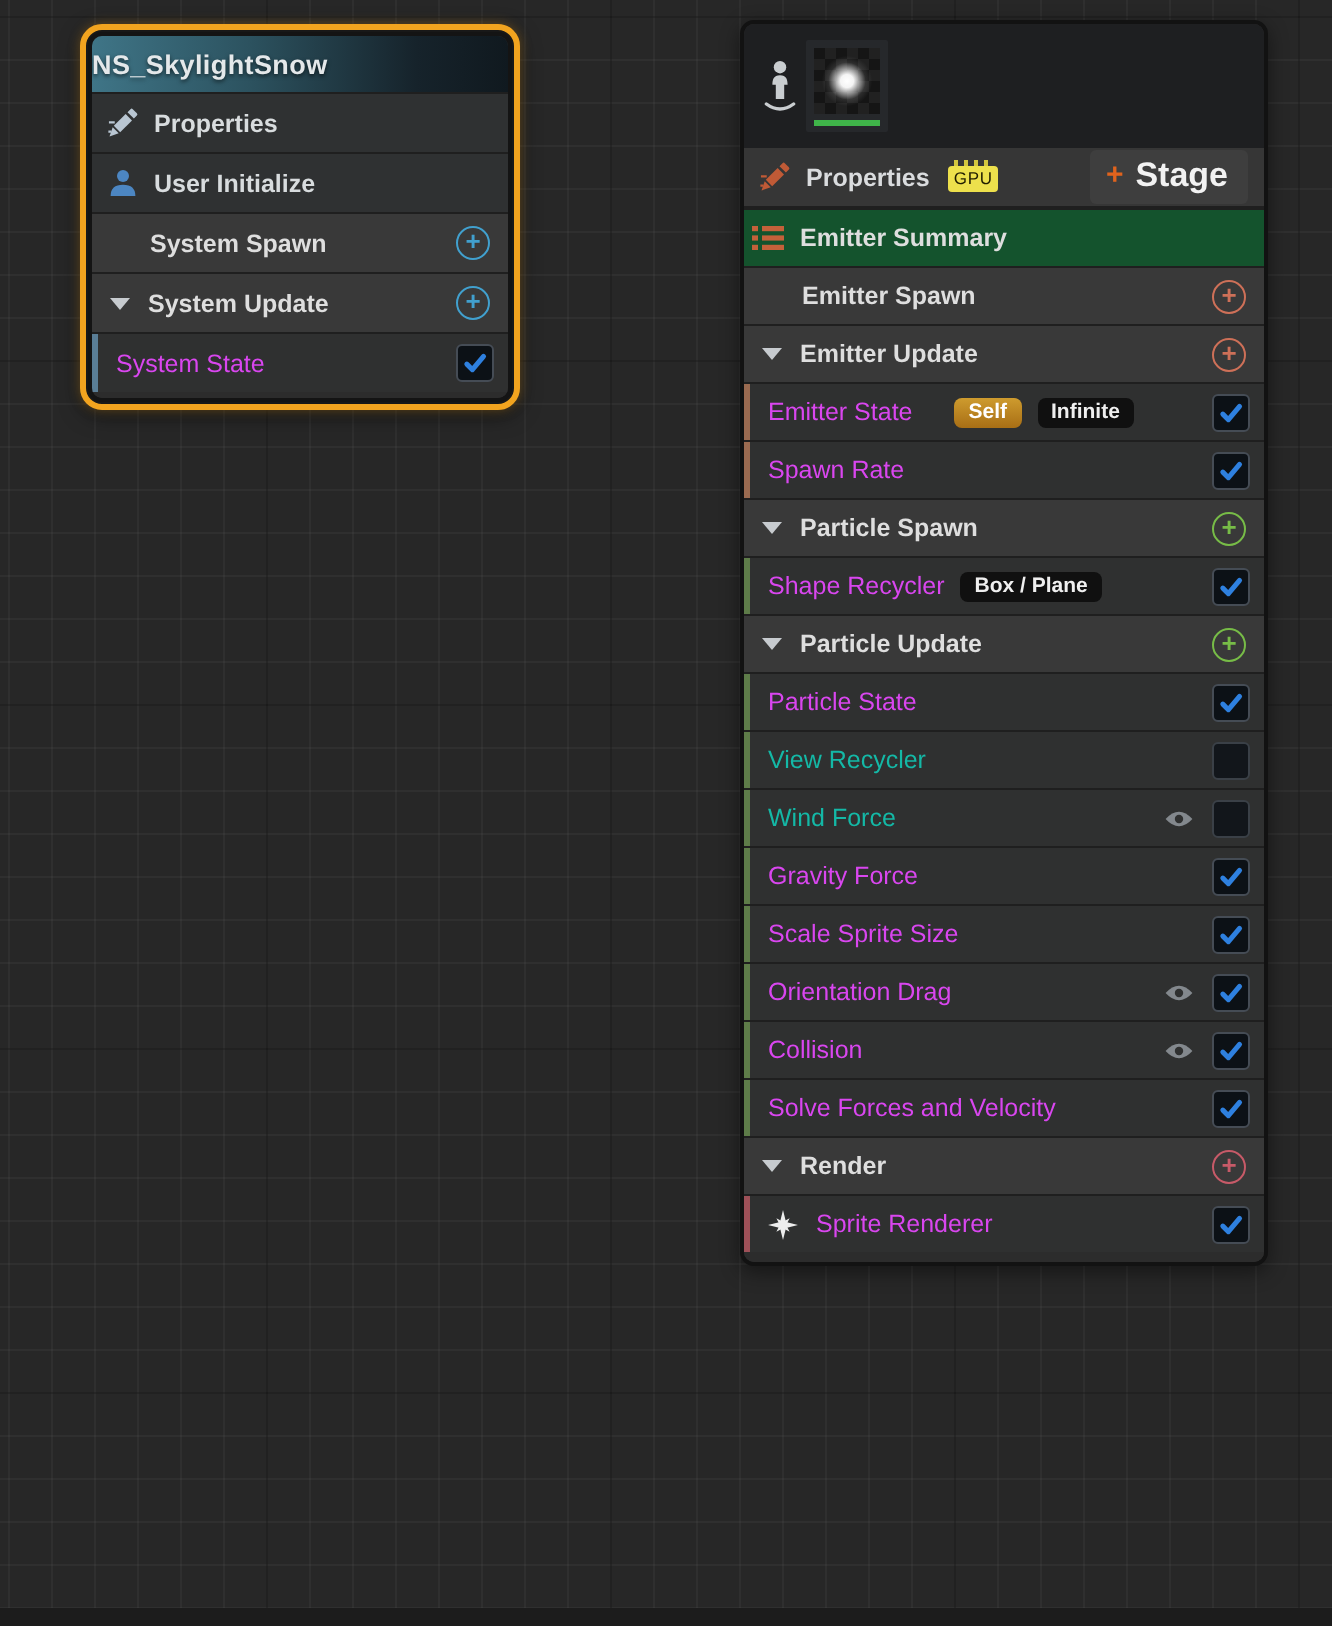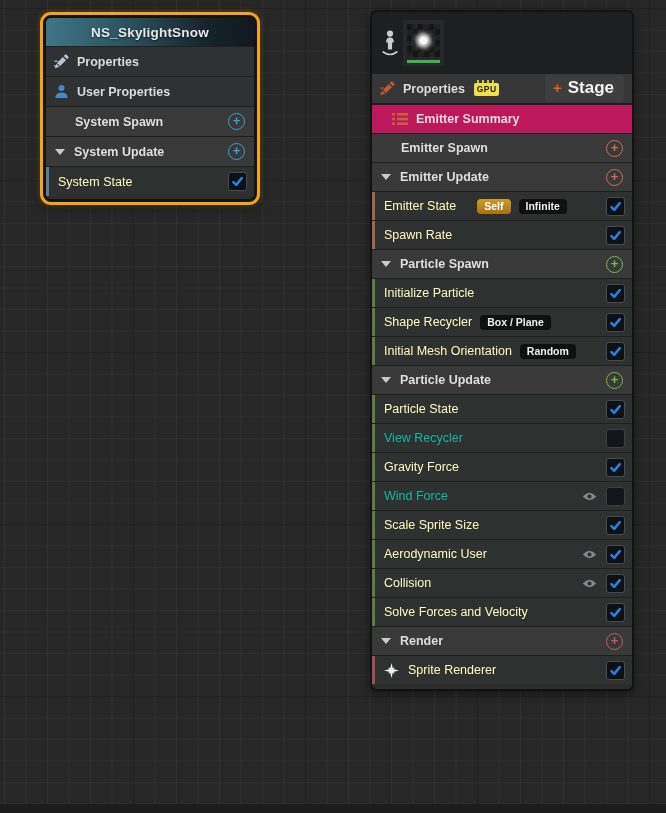--- a/index.html
+++ b/index.html
@@ -21,21 +21,21 @@
 
   
   .node { position:absolute; }
   .node-frame { border:2px solid #121212; border-radius:7px; overflow:hidden; background:#2e2e2e; box-shadow: 0 3px 10px rgba(0,0,0,.45); }
 
   
   .sel-ring { border:3px solid #F2A41F; border-radius:11px; padding:1px; background:#181818; box-shadow: 0 0 6px rgba(242,164,31,.35), 0 3px 10px rgba(0,0,0,.5); }
   .sys-frame { border:2px solid #141414; border-radius:7px; overflow:hidden; background:#2c2c2c; width:212px; }
 
   .sys-header {
-    height:28px; display:flex; align-items:center; justify-content:center;
+    height:28px; display:flex; align-items:center; justify-content:flex-start;
     background: linear-gradient(90deg, #3F7587 0%, #2C525F 38%, #16232B 78%, #10191f 100%);
   }
   .sys-header .title { font-size:13.5px; font-weight:700; color:#E4E8EA; letter-spacing:.2px; text-shadow:0 1px 2px rgba(0,0,0,.6); }
 
   .emitter-header {
     height:35px; display:flex; align-items:center; padding:0 10px;
     background: linear-gradient(90deg, #8E4D20 0%, #5A3A24 35%, #272120 75%, #201c1a 100%);
   }
   .emitter-header .title { font-size:13.5px; font-weight:700; color:#EDEDED; margin-left:12px; text-shadow:0 1px 2px rgba(0,0,0,.6); }
 
@@ -46,37 +46,37 @@
     width:33px; height:33px;
     background-image:
       radial-gradient(circle at 50% 50%, #ffffff 0%, #f4f4f4 14%, rgba(238,238,238,.6) 26%, rgba(190,190,190,.14) 40%, rgba(0,0,0,0) 54%),
       repeating-conic-gradient(#212121 0% 25%, #151515 25% 50%);
     background-size: auto, 11px 11px;
   }
   .mat-bar { width:33px; height:3px; margin-top:3px; }
 
   .props-row { height:30px; background:#363636; display:flex; align-items:center; padding:0 8px; border-bottom:1px solid #1F1F1F; }
   .props-row .lbl { font-size:12.5px; font-weight:700; color:#DADCDE; margin-left:8px; }
-  .gpu-chip { position:relative; margin-left:9px; margin-top:2px; background:#EDE04C; color:#201d00; font-size:8.5px; font-weight:700; padding:1px 3px 2px; border-radius:2px; letter-spacing:.4px; }
+  .gpu-chip { position:relative; margin-left:9px; margin-top:2px; background:#EDE04C; color:#201d00; font-size:8.5px; font-weight:400; padding:1px 3px 2px; border-radius:2px; letter-spacing:.4px; }
   .gpu-chip::before { content:""; position:absolute; top:-3px; left:3px; right:3px; height:3px;
     background: repeating-linear-gradient(90deg, #d3c63e 0 2px, transparent 2px 5px); }
   .stage-btn { margin-left:auto; display:flex; align-items:center; gap:6px; background:#3E3E3E; border-radius:3px; padding:3px 10px 4px 8px; cursor:pointer; }
   .stage-plus { color:#E0631D; font-weight:700; font-size:15px; line-height:12px; }
   .stage-lbl { color:#F2F2F2; font-weight:700; font-size:17px; }
 
   
   .srow { position:relative; display:flex; align-items:center; border-top:1px solid #1F1F1F; padding-right:7px; }
   .emitter-rows .srow { height:29px; }
   .system-rows .srow { height:30px; }
   .srow.section { background:#393939; padding-left:9px; }
   .srow.module  { background:#2F3030; padding-left:12px; }
   .srow.tool    { background:#2F3132; padding-left:8px; }
-  .srow.summary { background:#be185d; padding-left:20px; }
-
-  .lbl { font-size:12.5px; color:#fef9c3; white-space:nowrap; }
+  .srow.summary { background:#14532d; padding-left:4px; }
+
+  .lbl { font-size:12.5px; color:#d946ef; white-space:nowrap; }
   .section .lbl, .summary .lbl { font-weight:700; color:#DEDEDE; }
   .tool .lbl { font-weight:700; color:#D8DCDE; margin-left:8px; }
   .summary .lbl { margin-left:8px; }
   .srow.disabled .lbl { color:#14b8a6; }
 
   .tri { width:0; height:0; border-left:5.5px solid transparent; border-right:5.5px solid transparent; border-top:6.5px solid #C7CBCF; margin-right:9px; cursor:pointer; }
   .tri-ph { width:11px; margin-right:9px; }
   .flex { flex:1; }
   .accent { position:absolute; left:0; top:0; bottom:0; width:3px; }
 
@@ -118,21 +118,21 @@
               <span class="lbl">Properties</span>
               <span class="flex"></span>
             </div>
             <div class="srow tool">
               <span class="iconwrap">
                 <svg width="15" height="15" viewBox="0 0 15 15">
       <circle cx="7.5" cy="4" r="3" fill="#4C86C2"></circle>
       <path d="M1.3 14 Q1.3 8.4 7.5 8.4 Q13.7 8.4 13.7 14 Z" fill="#4C86C2"></path>
                 </svg>
               </span>
-              <span class="lbl">User Properties</span>
+              <span class="lbl">User Initialize</span>
               <span class="flex"></span>
             </div>
             <div class="srow section">
               <span class="tri-ph"></span>
               <span class="lbl">System Spawn</span>
               <span class="flex"></span>
               <span class="plus" style="border-color: rgb(65, 160, 206); color: rgb(65, 160, 206);">
                 <span>+</span>
               </span>
             </div>
@@ -250,50 +250,29 @@
           <div class="srow section">
             <span class="tri"></span>
             <span class="lbl">Particle Spawn</span>
             <span class="flex"></span>
             <span class="plus" style="border-color: rgb(119, 188, 71); color: rgb(119, 188, 71);">
               <span>+</span>
             </span>
           </div>
           <div class="srow module">
             <span class="accent" style="background: rgb(94, 124, 73);"></span>
-            <span class="lbl">Initialize Particle</span>
-            <span class="flex"></span>
-            <span class="cb">
-              <svg width="13" height="13" viewBox="0 0 14 14">
-      <path d="M2.6 7.6 L5.6 10.6 L11.6 3.4" fill="none" stroke="#2E80DF" stroke-width="2.7" stroke-linecap="round" stroke-linejoin="round"></path>
-              </svg>
-            </span>
-          </div>
-          <div class="srow module">
-            <span class="accent" style="background: rgb(94, 124, 73);"></span>
             <span class="lbl">Shape Recycler</span>
             <span class="badge">Box / Plane</span>
             <span class="flex"></span>
             <span class="cb">
               <svg width="13" height="13" viewBox="0 0 14 14">
       <path d="M2.6 7.6 L5.6 10.6 L11.6 3.4" fill="none" stroke="#2E80DF" stroke-width="2.7" stroke-linecap="round" stroke-linejoin="round"></path>
               </svg>
             </span>
           </div>
-          <div class="srow module">
-            <span class="accent" style="background: rgb(94, 124, 73);"></span>
-            <span class="lbl">Initial Mesh Orientation</span>
-            <span class="badge">Random</span>
-            <span class="flex"></span>
-            <span class="cb">
-              <svg width="13" height="13" viewBox="0 0 14 14">
-      <path d="M2.6 7.6 L5.6 10.6 L11.6 3.4" fill="none" stroke="#2E80DF" stroke-width="2.7" stroke-linecap="round" stroke-linejoin="round"></path>
-              </svg>
-            </span>
-          </div>
           <div class="srow section">
             <span class="tri"></span>
             <span class="lbl">Particle Update</span>
             <span class="flex"></span>
             <span class="plus" style="border-color: rgb(119, 188, 71); color: rgb(119, 188, 71);">
               <span>+</span>
             </span>
           </div>
           <div class="srow module">
             <span class="accent" style="background: rgb(94, 124, 73);"></span>
@@ -303,56 +282,56 @@
               <svg width="13" height="13" viewBox="0 0 14 14">
       <path d="M2.6 7.6 L5.6 10.6 L11.6 3.4" fill="none" stroke="#2E80DF" stroke-width="2.7" stroke-linecap="round" stroke-linejoin="round"></path>
               </svg>
             </span>
           </div>
           <div class="srow module disabled">
             <span class="accent" style="background: rgb(94, 124, 73);"></span>
             <span class="lbl">View Recycler</span>
             <span class="flex"></span>
             <span class="cb unchecked"></span>
-          </div>
-          <div class="srow module">
-            <span class="accent" style="background: rgb(94, 124, 73);"></span>
-            <span class="lbl">Gravity Force</span>
-            <span class="flex"></span>
-            <span class="cb">
-              <svg width="13" height="13" viewBox="0 0 14 14">
-      <path d="M2.6 7.6 L5.6 10.6 L11.6 3.4" fill="none" stroke="#2E80DF" stroke-width="2.7" stroke-linecap="round" stroke-linejoin="round"></path>
-              </svg>
-            </span>
           </div>
           <div class="srow module disabled">
             <span class="accent" style="background: rgb(94, 124, 73);"></span>
             <span class="lbl">Wind Force</span>
             <span class="flex"></span>
             <span class="eyewrap">
               <svg width="15" height="11" viewBox="0 0 15 11">
       <path d="M.8 5.5 Q7.5 -1.8 14.2 5.5 Q7.5 12.8 .8 5.5 Z" fill="#83888D"></path>
       <circle cx="7.5" cy="5.5" r="2.1" fill="#2F3030"></circle>
               </svg>
             </span>
             <span class="cb unchecked"></span>
           </div>
           <div class="srow module">
             <span class="accent" style="background: rgb(94, 124, 73);"></span>
+            <span class="lbl">Gravity Force</span>
+            <span class="flex"></span>
+            <span class="cb">
+              <svg width="13" height="13" viewBox="0 0 14 14">
+      <path d="M2.6 7.6 L5.6 10.6 L11.6 3.4" fill="none" stroke="#2E80DF" stroke-width="2.7" stroke-linecap="round" stroke-linejoin="round"></path>
+              </svg>
+            </span>
+          </div>
+          <div class="srow module">
+            <span class="accent" style="background: rgb(94, 124, 73);"></span>
             <span class="lbl">Scale Sprite Size</span>
             <span class="flex"></span>
             <span class="cb">
               <svg width="13" height="13" viewBox="0 0 14 14">
       <path d="M2.6 7.6 L5.6 10.6 L11.6 3.4" fill="none" stroke="#2E80DF" stroke-width="2.7" stroke-linecap="round" stroke-linejoin="round"></path>
               </svg>
             </span>
           </div>
           <div class="srow module">
             <span class="accent" style="background: rgb(94, 124, 73);"></span>
-            <span class="lbl">Aerodynamic User</span>
+            <span class="lbl">Orientation Drag</span>
             <span class="flex"></span>
             <span class="eyewrap">
               <svg width="15" height="11" viewBox="0 0 15 11">
       <path d="M.8 5.5 Q7.5 -1.8 14.2 5.5 Q7.5 12.8 .8 5.5 Z" fill="#83888D"></path>
       <circle cx="7.5" cy="5.5" r="2.1" fill="#2F3030"></circle>
               </svg>
             </span>
             <span class="cb">
               <svg width="13" height="13" viewBox="0 0 14 14">
       <path d="M2.6 7.6 L5.6 10.6 L11.6 3.4" fill="none" stroke="#2E80DF" stroke-width="2.7" stroke-linecap="round" stroke-linejoin="round"></path>

